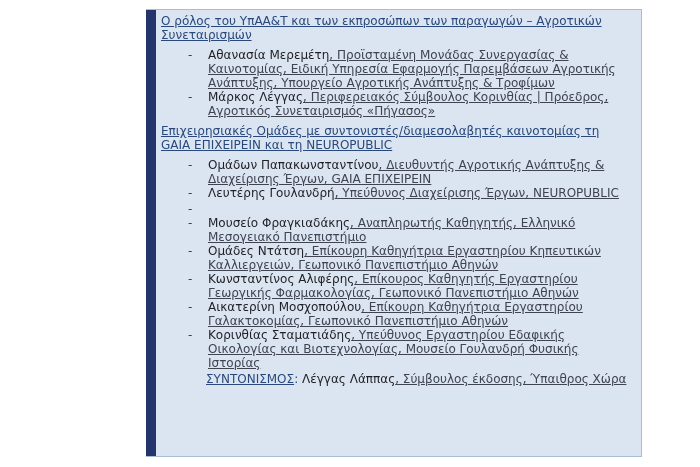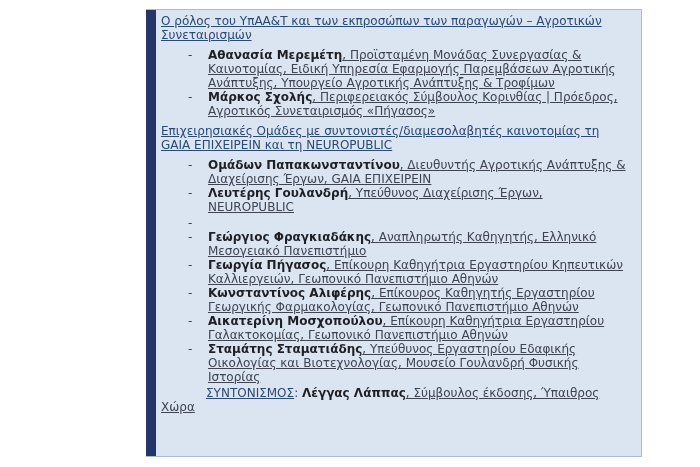--- a/index.html
+++ b/index.html
@@ -48,21 +48,21 @@
     display: flex;
     align-items: flex-start;
   }
   .dash-bullet {
     flex: 0 0 20px;
     margin-left: 27px;
     color: #3f4450;
   }
   .item-text { flex: 1; }
   .speaker-name {
-    font-weight: bold;
+    font-weight: normal;
     color: #1f1f24;
   }
   .speaker-role { color: #3f4450; text-decoration: underline; }
   .coordination-line { margin-top: 1px; }
   .coordination-label {
     color: #29497c;
     text-decoration: underline;
     margin-left: 45px;
   }
   .coordination-sep { color: #29497c; }
@@ -77,21 +77,21 @@
       <div id="sections">
           <div class="section">
             <div class="section-heading">Ο ρόλος του ΥπΑΑ&amp;Τ και των εκπροσώπων των παραγωγών – Αγροτικών Συνεταιρισμών</div>
             <div class="item-list">
               <div class="list-item">
                 <span class="dash-bullet">-</span>
                 <span class="item-text"><span class="speaker-name">Αθανασία Μερεμέτη</span><span class="speaker-role">, Προϊσταμένη Μονάδας Συνεργασίας &amp; Καινοτομίας, Ειδική Υπηρεσία Εφαρμογής Παρεμβάσεων Αγροτικής Ανάπτυξης, Υπουργείο Αγροτικής Ανάπτυξης &amp; Τροφίμων</span></span>
               </div>
               <div class="list-item">
                 <span class="dash-bullet">-</span>
-                <span class="item-text"><span class="speaker-name">Μάρκος Σχολής</span><span class="speaker-role">, Περιφερειακός Σύμβουλος Κορινθίας | Πρόεδρος, Αγροτικός Συνεταιρισμός «Πήγασος»</span></span>
+                <span class="item-text"><span class="speaker-name">Μάρκος Λέγγας</span><span class="speaker-role">, Περιφερειακός Σύμβουλος Κορινθίας | Πρόεδρος, Αγροτικός Συνεταιρισμός «Πήγασος»</span></span>
               </div>
             </div>
           </div>
           <div class="section">
             <div class="section-heading">Επιχειρησιακές Ομάδες με συντονιστές/διαμεσολαβητές καινοτομίας τη GAIA ΕΠΙΧΕΙΡΕΙΝ και τη NEUROPUBLIC</div>
             <div class="item-list">
               <div class="list-item">
                 <span class="dash-bullet">-</span>
                 <span class="item-text"><span class="speaker-name">Ομάδων Παπακωνσταντίνου</span><span class="speaker-role">, Διευθυντής Αγροτικής Ανάπτυξης &amp; Διαχείρισης Έργων, GAIA ΕΠΙΧΕΙΡΕΙΝ</span></span>
               </div>
@@ -101,37 +101,37 @@
               </div>
             </div>
           </div>
           <div class="section">
             <div class="item-list">
               <div class="list-item">
                 <span class="dash-bullet">-</span>
               </div>
               <div class="list-item">
                 <span class="dash-bullet">-</span>
-                <span class="item-text"><span class="speaker-name">Γεώργιος Φραγκιαδάκης</span><span class="speaker-role">, Αναπληρωτής Καθηγητής, Ελληνικό Μεσογειακό Πανεπιστήμιο</span></span>
+                <span class="item-text"><span class="speaker-name">Μουσείο Φραγκιαδάκης</span><span class="speaker-role">, Αναπληρωτής Καθηγητής, Ελληνικό Μεσογειακό Πανεπιστήμιο</span></span>
               </div>
               <div class="list-item">
                 <span class="dash-bullet">-</span>
-                <span class="item-text"><span class="speaker-name">Γεωργία Πήγασος</span><span class="speaker-role">, Επίκουρη Καθηγήτρια Εργαστηρίου Κηπευτικών Καλλιεργειών, Γεωπονικό Πανεπιστήμιο Αθηνών</span></span>
+                <span class="item-text"><span class="speaker-name">Ομάδες Ντάτση</span><span class="speaker-role">, Επίκουρη Καθηγήτρια Εργαστηρίου Κηπευτικών Καλλιεργειών, Γεωπονικό Πανεπιστήμιο Αθηνών</span></span>
               </div>
               <div class="list-item">
                 <span class="dash-bullet">-</span>
                 <span class="item-text"><span class="speaker-name">Κωνσταντίνος Αλιφέρης</span><span class="speaker-role">, Επίκουρος Καθηγητής Εργαστηρίου Γεωργικής Φαρμακολογίας, Γεωπονικό Πανεπιστήμιο Αθηνών</span></span>
               </div>
               <div class="list-item">
                 <span class="dash-bullet">-</span>
                 <span class="item-text"><span class="speaker-name">Αικατερίνη Μοσχοπούλου</span><span class="speaker-role">, Επίκουρη Καθηγήτρια Εργαστηρίου Γαλακτοκομίας, Γεωπονικό Πανεπιστήμιο Αθηνών</span></span>
               </div>
               <div class="list-item">
                 <span class="dash-bullet">-</span>
-                <span class="item-text"><span class="speaker-name">Σταμάτης Σταματιάδης</span><span class="speaker-role">, Υπεύθυνος Εργαστηρίου Εδαφικής Οικολογίας και Βιοτεχνολογίας, Μουσείο Γουλανδρή Φυσικής Ιστορίας</span></span>
+                <span class="item-text"><span class="speaker-name">Κορινθίας Σταματιάδης</span><span class="speaker-role">, Υπεύθυνος Εργαστηρίου Εδαφικής Οικολογίας και Βιοτεχνολογίας, Μουσείο Γουλανδρή Φυσικής Ιστορίας</span></span>
               </div>
             </div>
           </div>
         </div>
       <div class="coordination-line">
         <span class="coordination-label">ΣΥΝΤΟΝΙΣΜΟΣ</span><span class="coordination-sep">: </span><span class="speaker-name">Λέγγας Λάππας</span><span class="speaker-role">, Σύμβουλος έκδοσης, Ύπαιθρος Χώρα</span>
       </div>
     </div>
   </div>
 </div>

